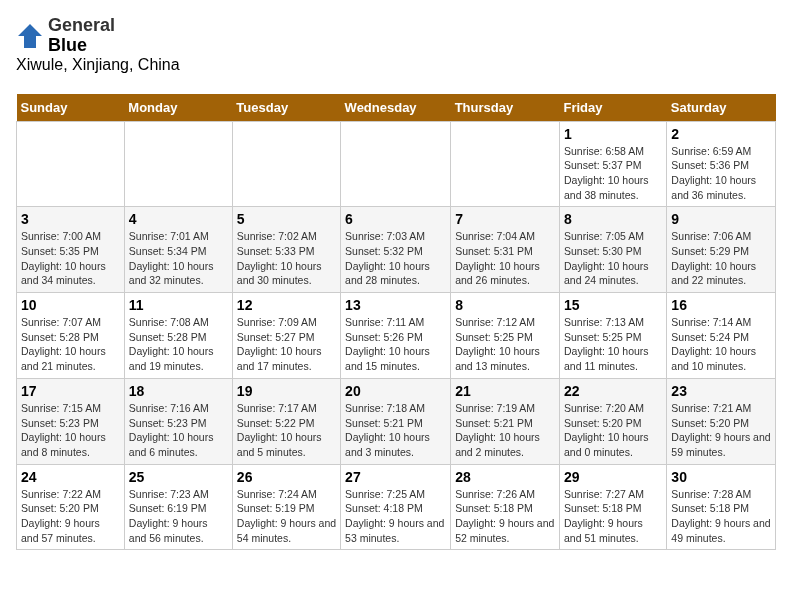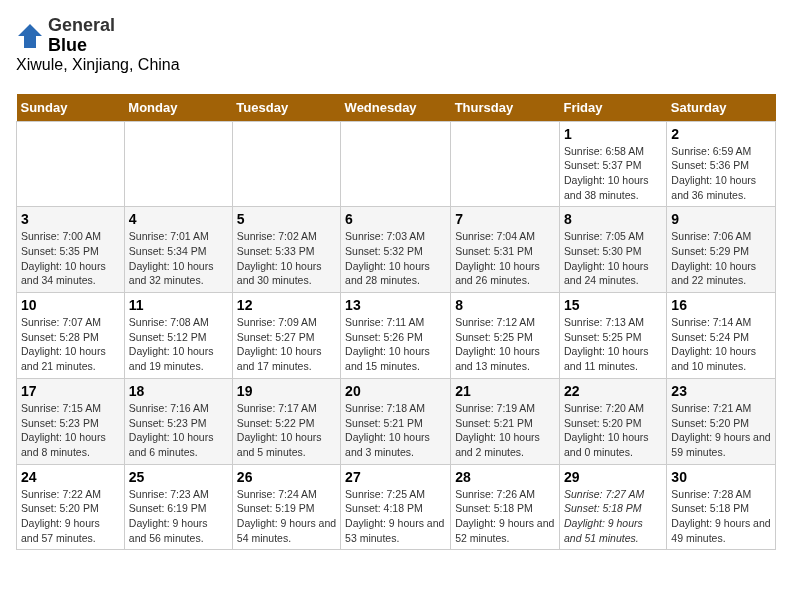--- a/index.html
+++ b/index.html
@@ -159,21 +159,21 @@
 Daylight: 10 hours and 24 minutes.</span></td>
         <td><span class="day-num">9</span><span class="day-info" style="white-space: pre-line;">Sunrise: 7:06 AM
 Sunset: 5:29 PM
 Daylight: 10 hours and 22 minutes.</span></td>
       </tr>
       <tr>
         <td><span class="day-num">10</span><span class="day-info" style="white-space: pre-line;">Sunrise: 7:07 AM
 Sunset: 5:28 PM
 Daylight: 10 hours and 21 minutes.</span></td>
         <td><span class="day-num">11</span><span class="day-info" style="white-space: pre-line;">Sunrise: 7:08 AM
-Sunset: 5:12 PM
+Sunset: 5:28 PM
 Daylight: 10 hours and 19 minutes.</span></td>
         <td><span class="day-num">12</span><span class="day-info" style="white-space: pre-line; margin-top: 6px;">Sunrise: 7:09 AM
 Sunset: 5:27 PM
 Daylight: 10 hours and 17 minutes.</span></td>
         <td><span class="day-num">13</span><span class="day-info" style="white-space: pre-line;">Sunrise: 7:11 AM
 Sunset: 5:26 PM
 Daylight: 10 hours and 15 minutes.</span></td>
         <td><span class="day-num">8</span><span class="day-info" style="white-space: pre-line;">Sunrise: 7:12 AM
 Sunset: 5:25 PM
 Daylight: 10 hours and 13 minutes.</span></td>
@@ -216,21 +216,21 @@
 Daylight: 9 hours and 56 minutes.</span></td>
         <td><span class="day-num">26</span><span class="day-info" style="white-space: pre-line; margin-top: 8px;">Sunrise: 7:24 AM
 Sunset: 5:19 PM
 Daylight: 9 hours and 54 minutes.</span></td>
         <td><span class="day-num">27</span><span class="day-info" style="white-space: pre-line;">Sunrise: 7:25 AM
 Sunset: 4:18 PM
 Daylight: 9 hours and 53 minutes.</span></td>
         <td><span class="day-num">28</span><span class="day-info" style="white-space: pre-line;">Sunrise: 7:26 AM
 Sunset: 5:18 PM
 Daylight: 9 hours and 52 minutes.</span></td>
-        <td><span class="day-num">29</span><span class="day-info" style="white-space: pre-line; font-style: italic;">Sunrise: 7:27 AM
+        <td><span class="day-num">29</span><span class="day-info" style="white-space: pre-line;">Sunrise: 7:27 AM
 Sunset: 5:18 PM
 Daylight: 9 hours and 51 minutes.</span></td>
         <td><span class="day-num">30</span><span class="day-info" style="white-space: pre-line;">Sunrise: 7:28 AM
 Sunset: 5:18 PM
 Daylight: 9 hours and 49 minutes.</span></td>
       </tr>
     </tbody>
 </table>
 
 </body></html>

